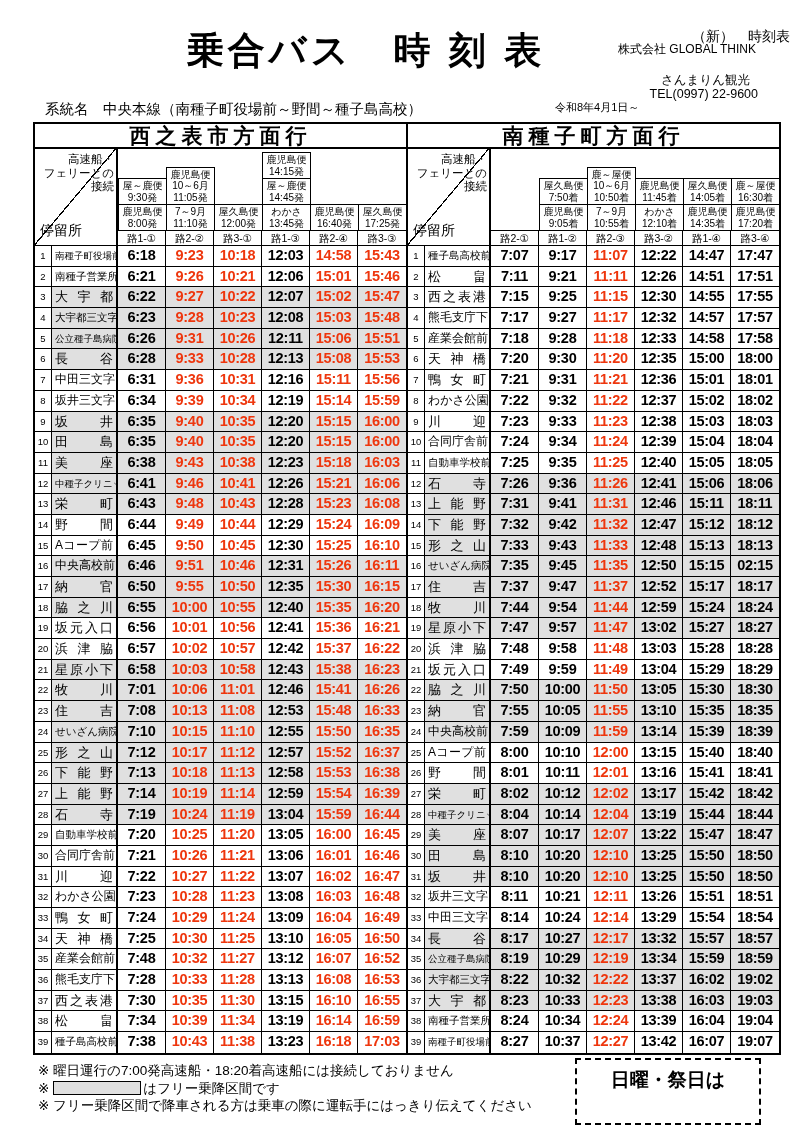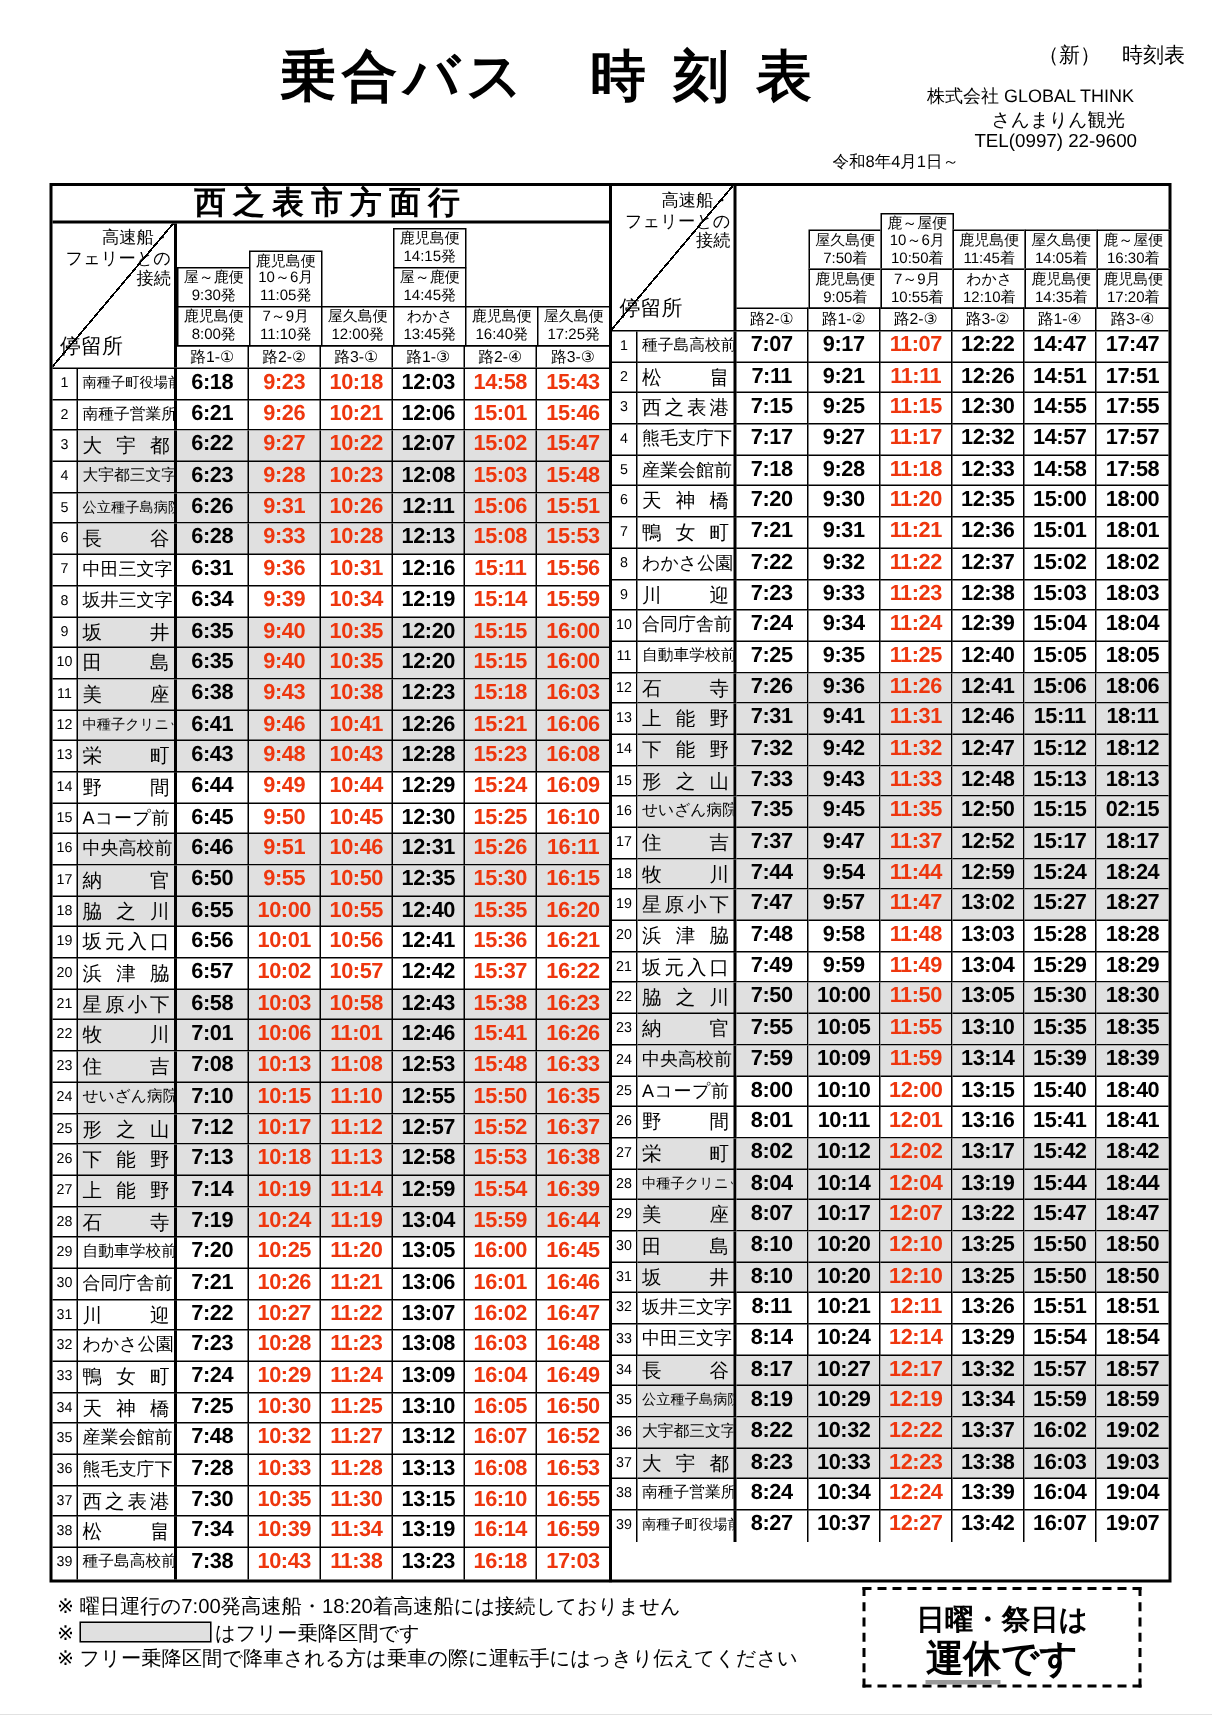--- a/index.html
+++ b/index.html
@@ -7,21 +7,21 @@
   .page {
     position:relative; width:808px; height:1143px; margin:0 auto;
     background:#fff; color:#000;
     font-family:"Liberation Sans","DejaVu Sans",sans-serif;
     overflow:hidden;
   }
   
   .title { position:absolute; top:26px; left:0; right:76px; text-align:center;
            font-size:37px; font-weight:bold; letter-spacing:4px; }
   .new-label { position:absolute; top:28px; right:18px; font-size:14px; }
-  .company1 { position:absolute; top:56px; right:52px; font-size:12px;text-align:center; }
+  .company1 { position:absolute; top:41px; right:52px; font-size:12px;text-align:center; }
   .company2 { position:absolute; top:72px; right:58px; font-size:12.5px; }
   .tel      { position:absolute; top:87px; right:50px; font-size:12.5px; }
   .route-line { position:absolute; top:100px; left:45px; font-size:14.5px; }
   .effective  { position:absolute; top:100px; left:555px; font-size:11px;text-align:right; }
 
   
   .tables { position:absolute; top:122px; left:33px; display:flex; }
   .ttable { width:375px; border:2px solid #000; background:#fff; }
   .ttable:last-child { margin-left:-2px; }
   .dir-h { height:25px; border-bottom:2px solid #000; text-align:center;
@@ -68,20 +68,21 @@
 </head>
 <body>
 
 <div class="page">
 
   <div class="title">乗合バス　時 刻 表</div>
   <div class="new-label">（新）　時刻表</div>
   <div class="company1">株式会社  GLOBAL THINK</div>
   <div class="company2">さんまりん観光</div>
   <div class="tel">TEL(0997) 22-9600</div>
+  <div class="route-line">系統名　中央本線（南種子町役場前～野間～種子島高校）</div>
   <div class="effective">令和8年4月1日～</div>
 
   <div class="tables">
     <section class="ttable">
       <div class="dir-h">西之表市方面行</div>
       <div class="thead">
         <div class="corner">
           <div class="conn">
             <div>高速船・</div>
             <div>フェリーとの</div>
@@ -539,20 +540,21 @@
             <div class="c-time red">10:43</div>
             <div class="c-time red">11:38</div>
             <div class="c-time">13:23</div>
             <div class="c-time red">16:18</div>
             <div class="c-time red">17:03</div>
           </div>
         </div>
     </section>
 
     <section class="ttable">
+      <div class="dir-h">南種子町方面行</div>
       <div class="thead">
         <div class="corner">
           <div class="conn">
             <div>高速船・</div>
             <div>フェリーとの</div>
             <div>接続</div>
           </div>
           <div class="stoplbl">停留所</div>
         </div>
         <div class="hcols">
@@ -1013,16 +1015,15 @@
   </div>
 
   <div class="notes">
     <div>※ 曜日運行の7:00発高速船・18:20着高速船には接続しておりません</div>
     <div><span>※</span><span class="swatch"></span><span>はフリー乗降区間です</span></div>
     <div>※ フリー乗降区間で降車される方は乗車の際に運転手にはっきり伝えてください</div>
   </div>
 
   <div class="holiday-box">
     <div class="l1">日曜・祭日は</div>
-    <div class="l2"><span class="u">運休</span><span>です</span></div>
   </div>
 
 </div>
 
 </body></html>

